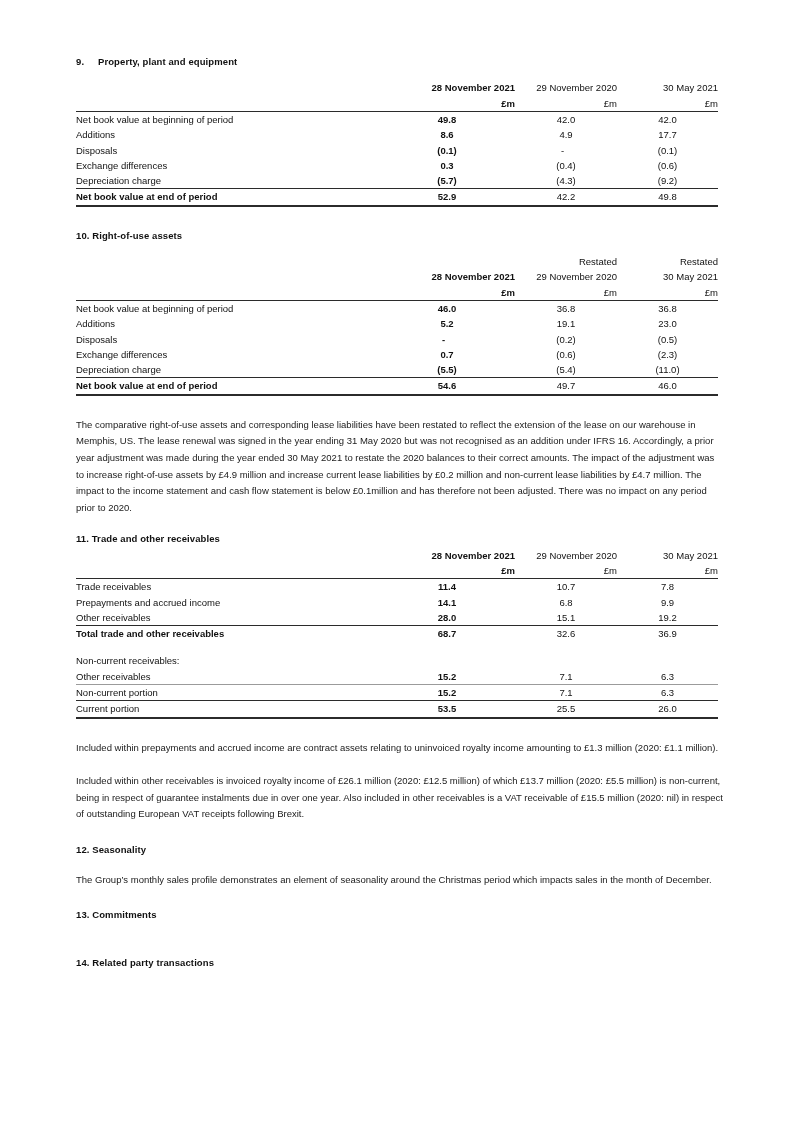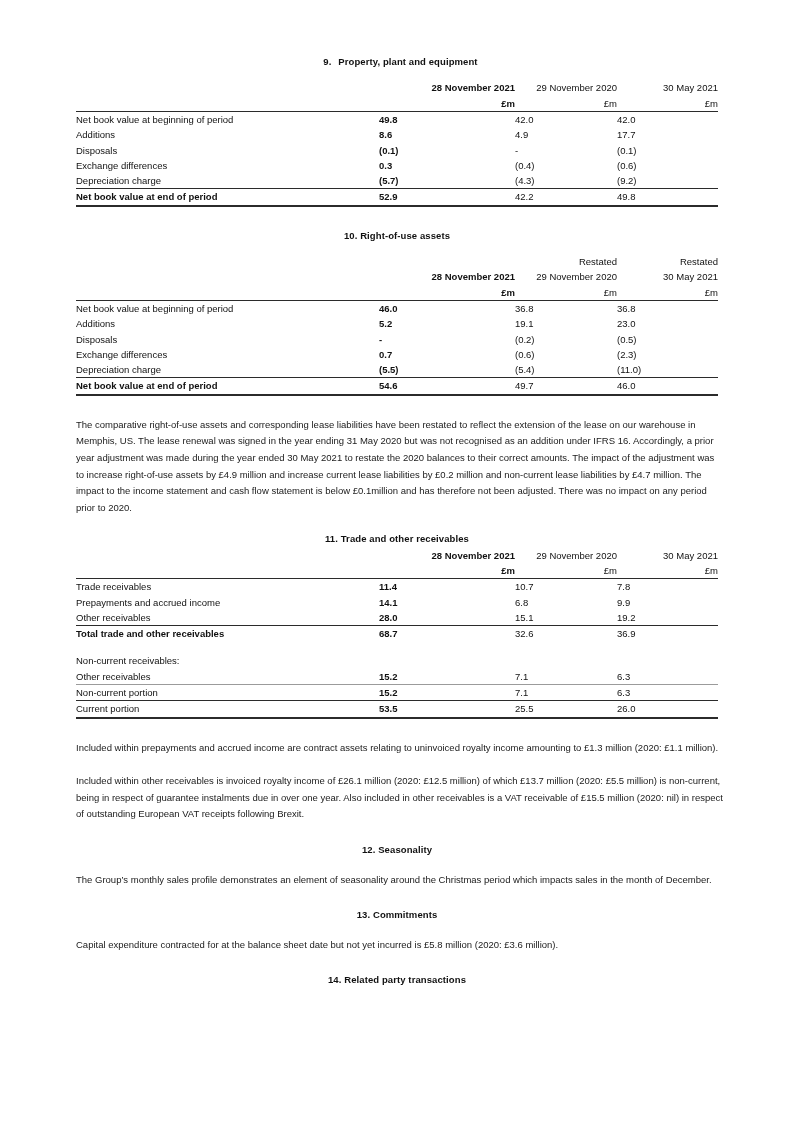--- a/index.html
+++ b/index.html
@@ -21,21 +21,20 @@
     background: #ffffff;
     box-sizing: border-box;
     padding: 56px 82px 0 76px;
   }
   .note-heading {
     font-size: 9.5px;
     font-weight: bold;
     letter-spacing: 0.01em;
     margin: 0;
     line-height: 1.3;
-    text-align: center;
   }
   .heading-num-tab {
     display: inline-block;
     min-width: 22px;
   }
   .heading-num {
     display: inline-block;
   }
   .para {
     font-size: 9.5px;
@@ -61,21 +60,21 @@
     font-weight: normal;
     vertical-align: bottom;
     line-height: 15.3px;
     white-space: nowrap;
   }
   td.lbl, th.lbl {
     text-align: left;
     padding-left: 1px;
   }
   td.val, th.val {
-    text-align: left;
+    text-align: center;
     padding-right: 1px;
   }
   th.hdr {
     font-weight: normal;
     text-align: right;
     padding-right: 1px;
     line-height: 15.8px;
   }
   th.hdr.b { font-weight: bold; }
   tr.row-b td { font-weight: bold; }
@@ -343,21 +342,20 @@
   <p class="para" style="width:648px">The Group’s monthly sales profile demonstrates an element of seasonality around the Christmas period which impacts sales in the month of December.</p>
 
   <div style="height:20px"></div>
 
   <h2 class="note-heading">
     <span class="heading-num">13.</span>&nbsp;<span>Commitments</span>
   </h2>
 
   <div style="height:16px"></div>
 
-  <p class="para" style="width:648px">Capital expenditure contracted for at the balance sheet date but not yet incurred is £5.8 million (2020: £3.6 million).</p>
 
   <div style="height:20px"></div>
 
   <h2 class="note-heading">
     <span class="heading-num">14.</span>&nbsp;<span>Related party transactions</span>
   </h2>
 
   <div style="height:16px"></div>
 
 

